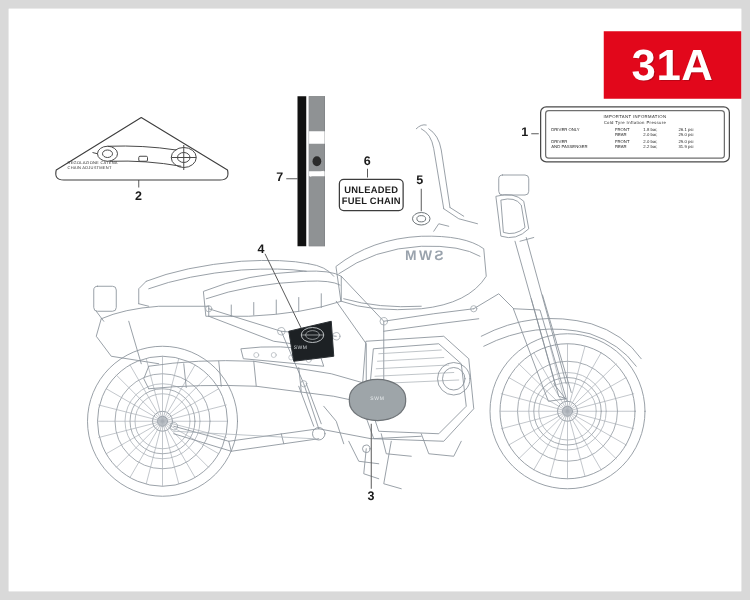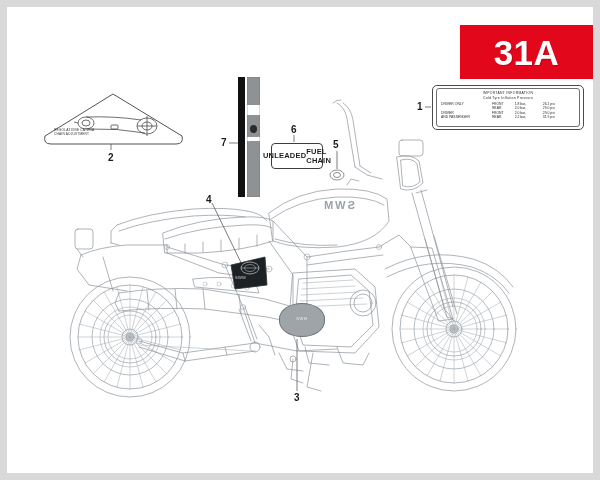--- a/index.html
+++ b/index.html
@@ -6,21 +6,21 @@
   body{width:600px;height:480px;overflow:hidden;
        font-family:"Liberation Sans", sans-serif;}
 
   #page{position:relative;width:600px;height:480px;box-sizing:border-box;
         background:#ffffff;border:7px solid #d9d9d9;}
   #canvas{position:absolute;inset:0;background:#ffffff;}
 
   svg.layer{position:absolute;left:0;top:0;width:586px;height:466px;overflow:visible;}
 
   
-  #badge{position:absolute;right:0;top:18px;width:133px;height:54px;
+  #badge{position:absolute;right:0;top:18px;width:110px;height:54px;
          background:#e2071b;display:flex;align-items:center;justify-content:center;}
   #badge span{color:#ffffff;font-size:35px;font-weight:bold;letter-spacing:0.5px;
               line-height:1;text-shadow:1px 1px 0 rgba(0,0,0,.18);}
 
   
   .callout{position:absolute;font-size:10px;font-weight:bold;color:#1a1a1a;
            line-height:1;}
 
   
   #decal1{position:absolute;left:425px;top:78px;width:152px;height:45px;
@@ -34,21 +34,21 @@
   #decal1 td{font-size:3.4px;color:#2a2a2a;line-height:4.6px;padding:0;
              white-space:nowrap;}
   #decal1 td.who{width:38%;}
   #decal1 td.ax{width:17%;}
   #decal1 td.bar{width:21%;}
   #decal1 td.psi{width:24%;}
 
   
   #decal6{position:absolute;left:264px;top:136px;width:52px;height:26px;
           border:1.2px solid #3c3c3c;border-radius:4px;background:#ffffff;
-          display:flex;flex-direction:row;align-items:center;justify-content:center;
+          display:flex;flex-direction:column;align-items:center;justify-content:center;
           box-sizing:border-box;}
   #decal6 div{font-size:7.5px;font-weight:bold;color:#1d1d1d;line-height:9.5px;
               letter-spacing:.2px;}
 
   
   #decal2{position:absolute;left:34px;top:85px;width:145px;height:55px;}
   #decal2 .txt{position:absolute;left:13px;top:36px;font-size:3.2px;color:#333;
                line-height:4.4px;letter-spacing:.2px;}
 
   

